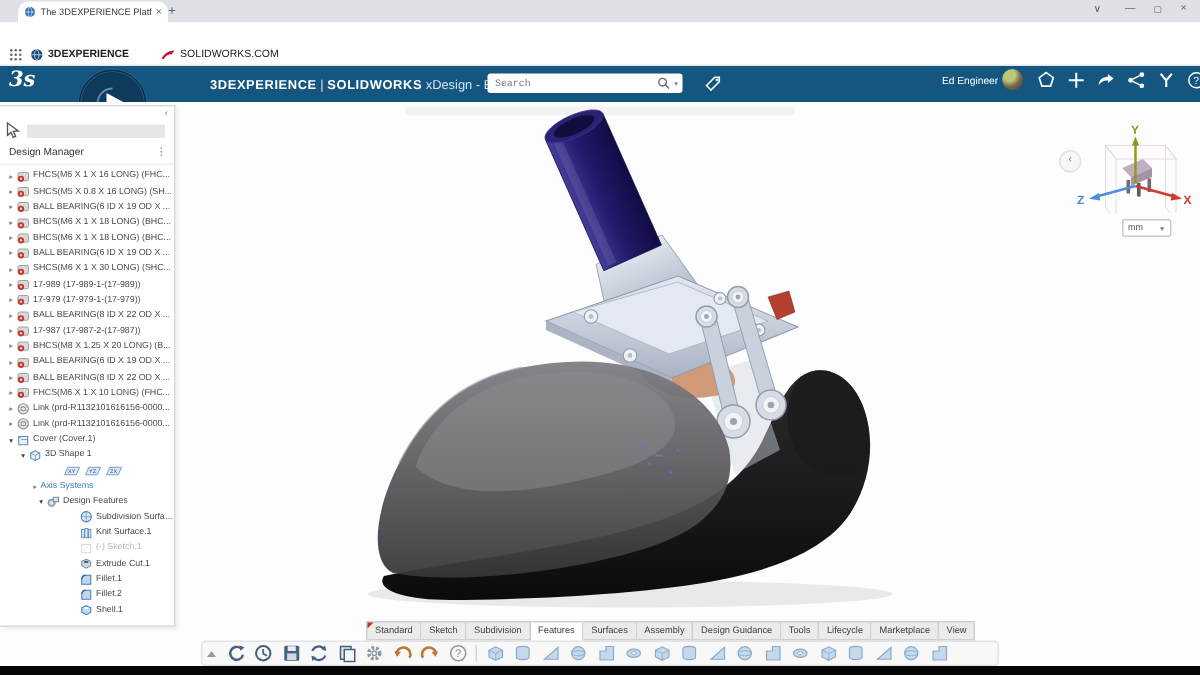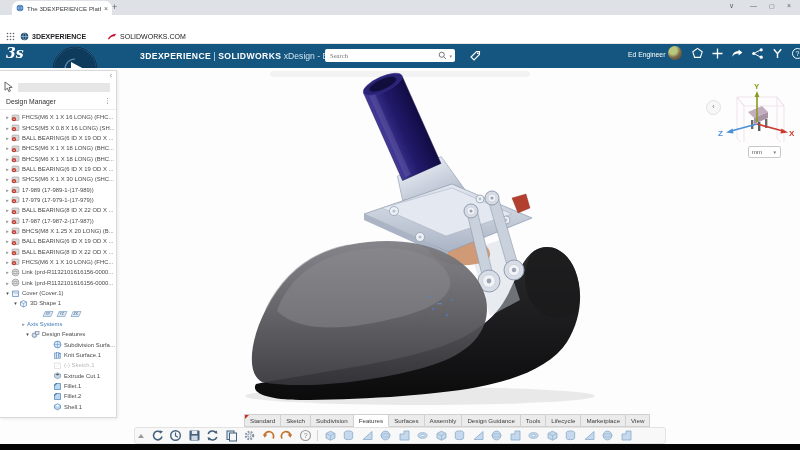--- a/index.html
+++ b/index.html
@@ -28,21 +28,21 @@
   #apphdr{left:0;top:44px;width:800px;height:24px;background:#14567f;border-bottom:1px solid #2f7ca6;}
   #logo3s{left:6px;top:45px;color:#fff;font-family:"DejaVu Serif",serif;font-style:italic;
           font-weight:bold;font-size:14px;}
   #hdrtitle{left:140px;top:51px;color:#fff;font-size:8.6px;white-space:nowrap;}
   #hdrtitle b{letter-spacing:.4px;}
   #hdrtitle .lt{color:#cfe3f0;font-weight:normal;}
   #hdrtitle .ch{color:#fff;font-size:7px;}
   #searchbox{left:325px;top:49px;width:130px;height:13px;background:#fff;border-radius:2px;
              display:flex;align-items:center;padding:0 3px;gap:2px;box-sizing:border-box;}
   #searchbox input{border:0;outline:0;flex:1;font-size:6.6px;color:#333;min-width:0;
-                   font-family:Liberation Serif, serif;}
+                   font-family:Liberation Mono, monospace;}
   #searchbox .dd{font-size:5px;color:#888;}
   #username{left:628px;top:51px;color:#fff;font-size:6.8px;}
   #avatar{left:668px;top:46px;width:14px;height:14px;border-radius:50%;
           background:radial-gradient(circle at 35% 30%,#b9c87a 0 30%,#7a6a4f 55%,#45392c);}
   #hdricons{left:691px;top:47px;display:flex;gap:7px;align-items:center;}
   #hdricons .hic{width:13px;height:13px;display:flex;align-items:center;justify-content:center;}
   
   #compass{left:51px;top:44px;}
   
   #workspace{left:0;top:68px;width:800px;height:376px;background:#fdfdfe;}

